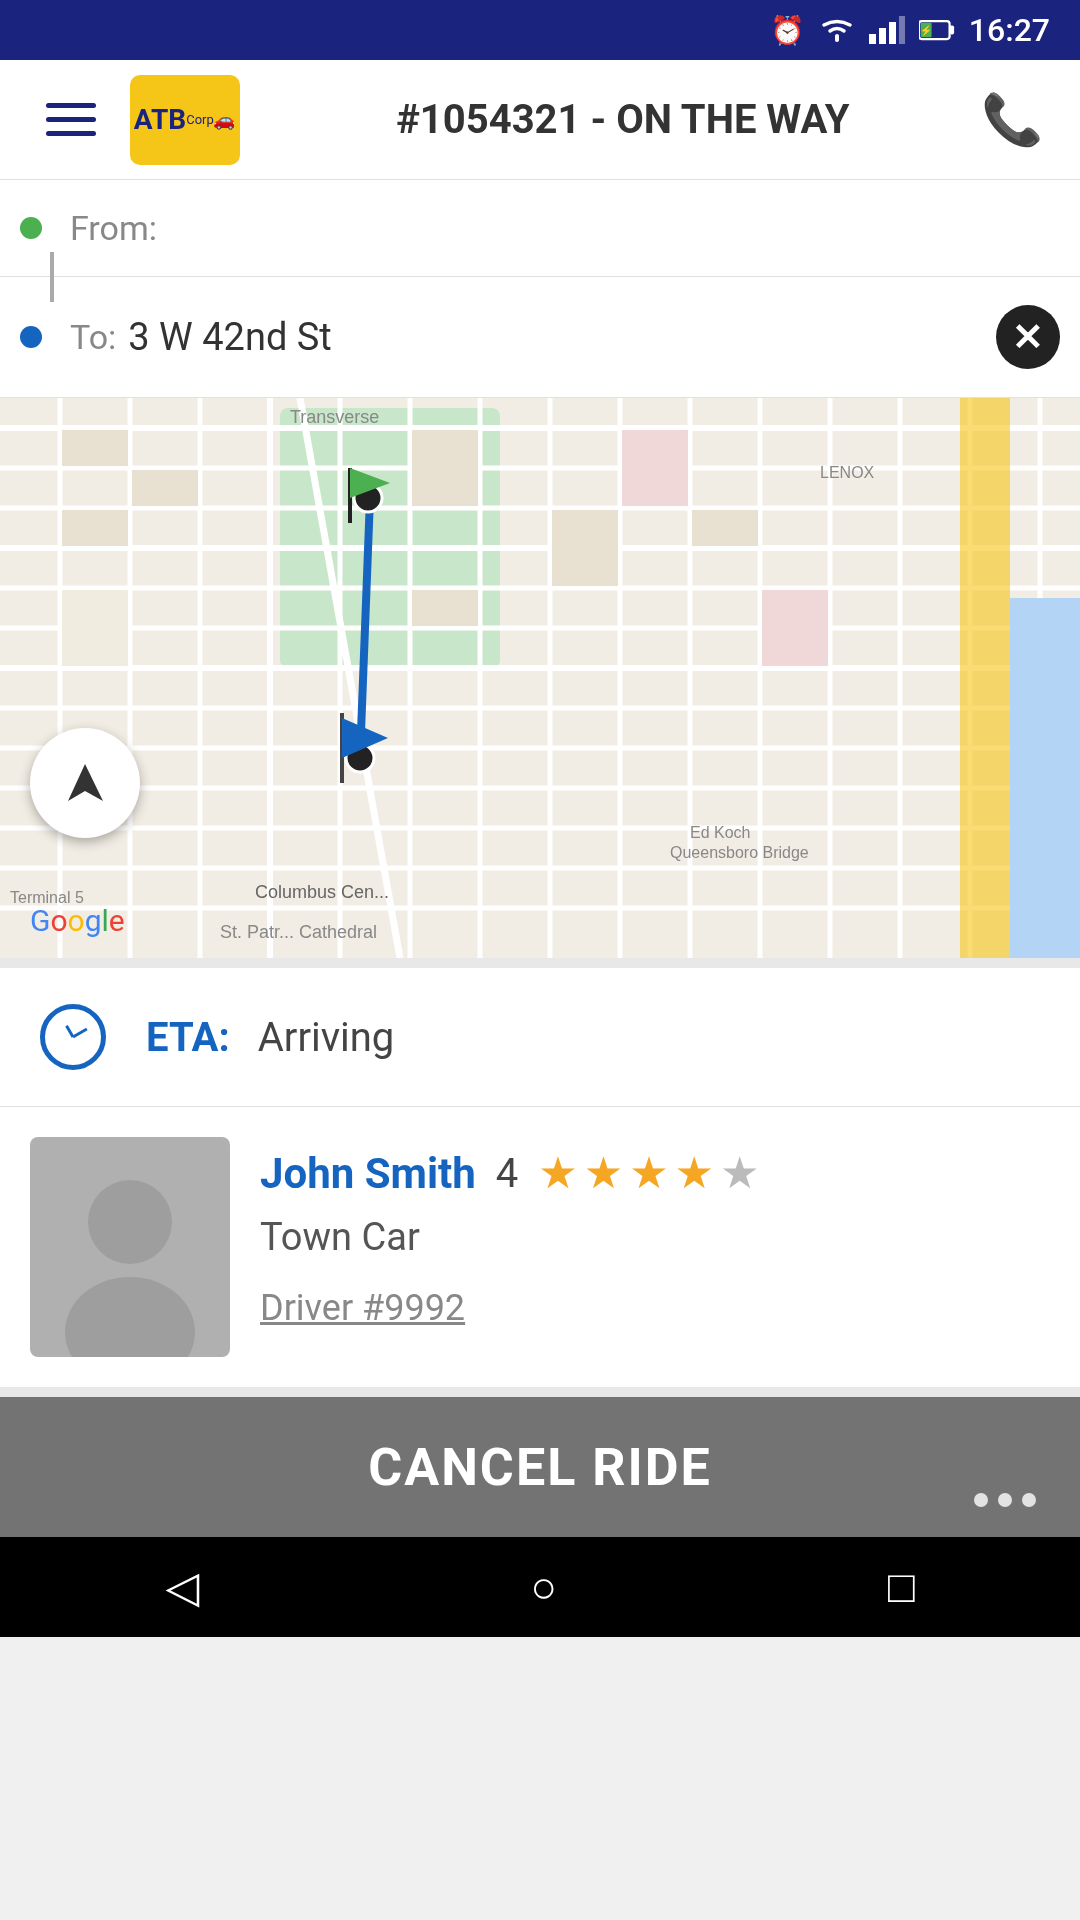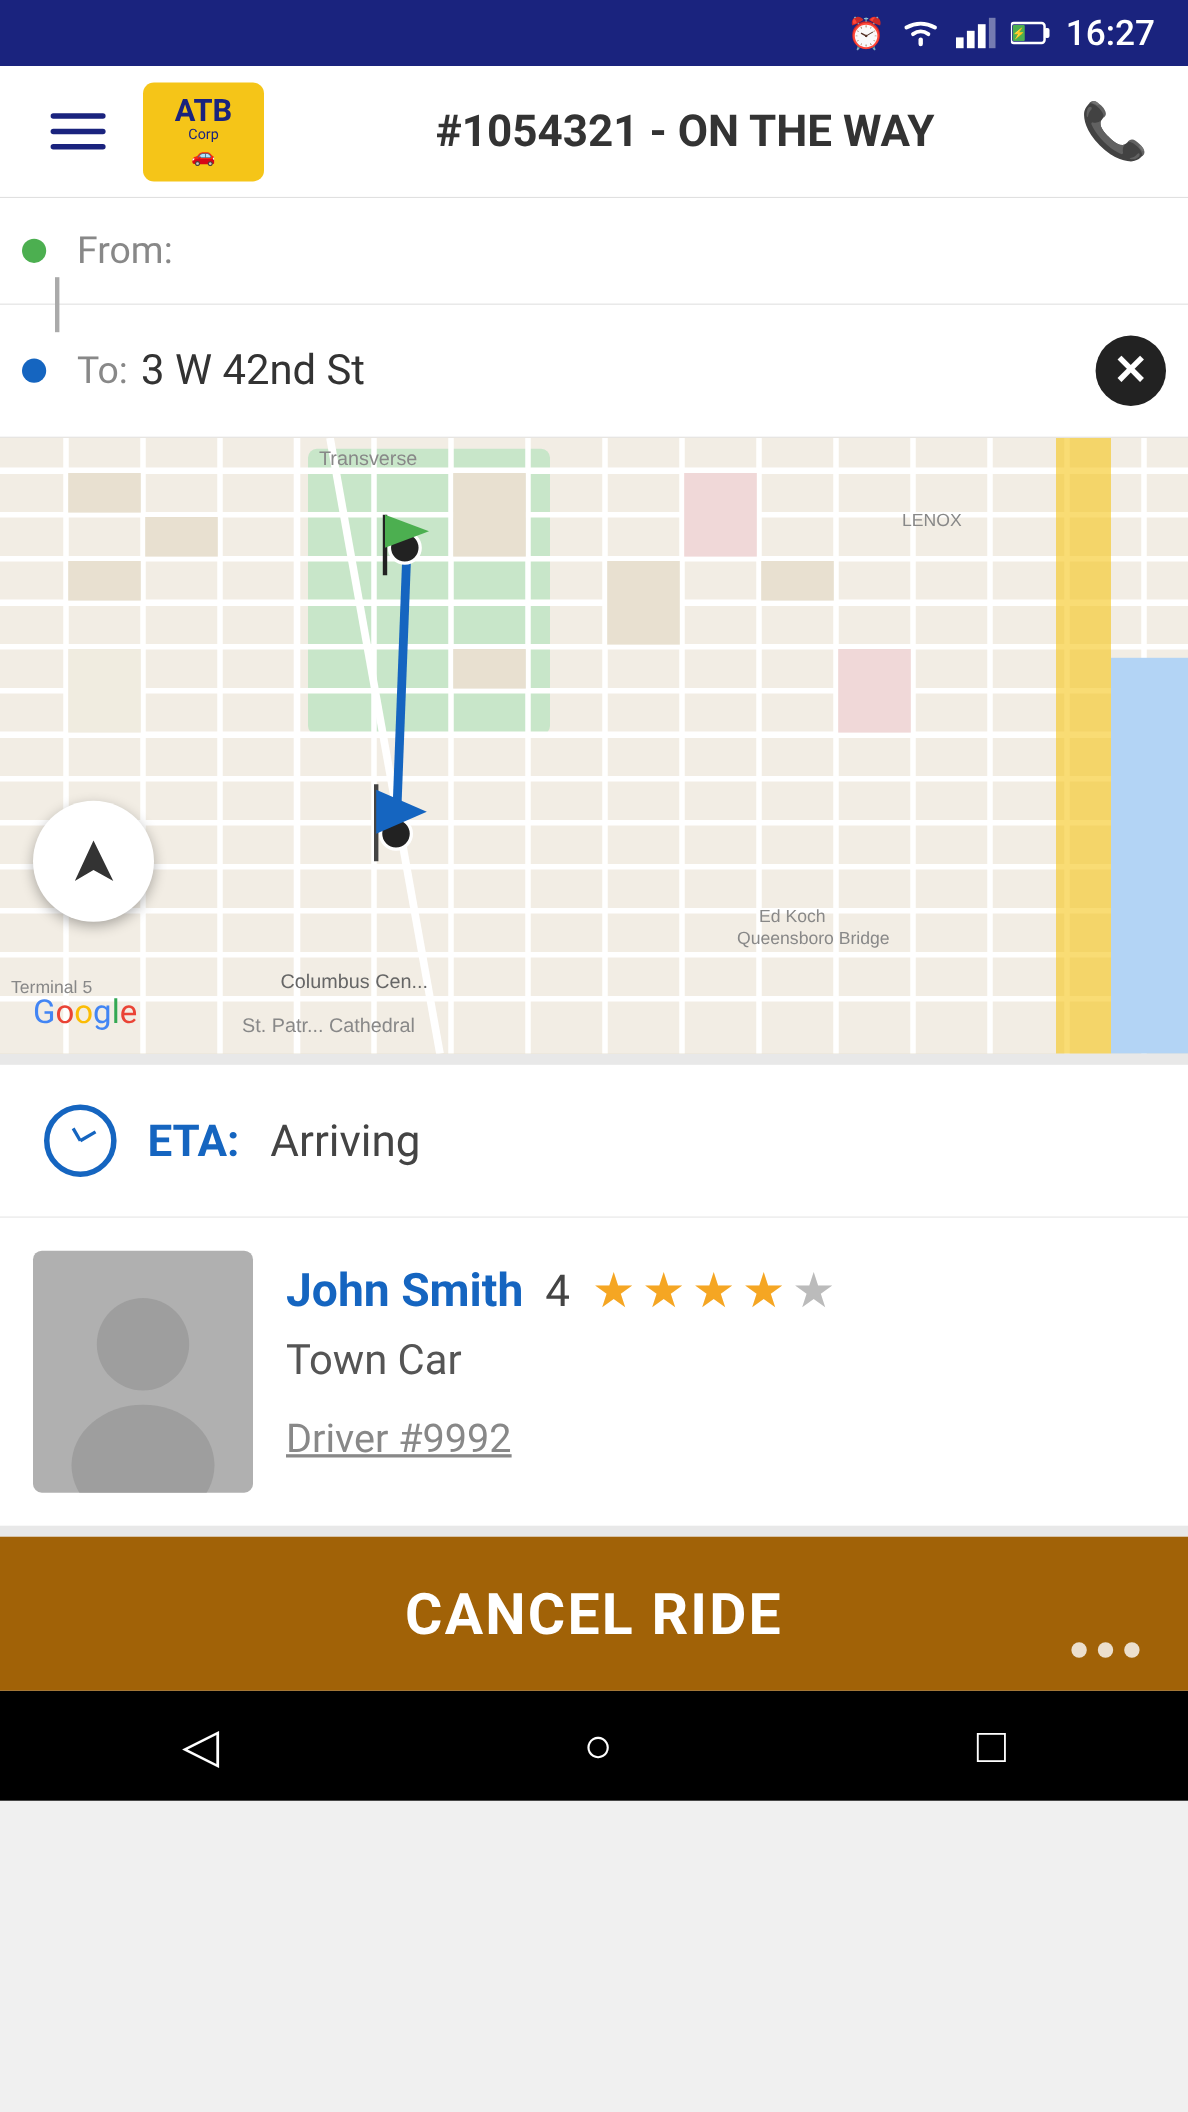--- a/index.html
+++ b/index.html
@@ -62,21 +62,21 @@
     }
     .logo-container {
       width: 110px;
       height: 90px;
       background: #f5c518;
       border-radius: 10px;
       margin: 0 24px;
       display: flex;
       align-items: center;
       justify-content: center;
-      flex-direction: column;
+      flex-direction: row;
     }
     .logo-text-atb {
       font-size: 28px;
       font-weight: bold;
       color: #1a237e;
       line-height: 1;
     }
     .logo-subtext {
       font-size: 13px;
       color: #1a237e;
@@ -294,20 +294,21 @@
       background: #1565c0;
       left: 50%;
       bottom: 50%;
       transform-origin: bottom center;
       transform: translateX(-50%) rotate(60deg);
     }
     .eta-label {
       font-size: 40px;
       font-weight: bold;
       color: #1565c0;
+      margin-left: 12px;
     }
     .eta-value {
       font-size: 40px;
       color: #444;
     }
 
     
     .driver-section {
       background: white;
       padding: 30px 30px;
@@ -363,21 +364,21 @@
     .driver-number {
       font-size: 36px;
       color: #888;
       text-decoration: underline;
     }
 
     
     .cancel-btn {
       width: 100%;
       height: 140px;
-      background: #a16207;
+      background: #737373;
       display: flex;
       align-items: center;
       justify-content: center;
       position: relative;
       cursor: pointer;
     }
     .cancel-text {
       font-size: 52px;
       font-weight: bold;
       color: white;

